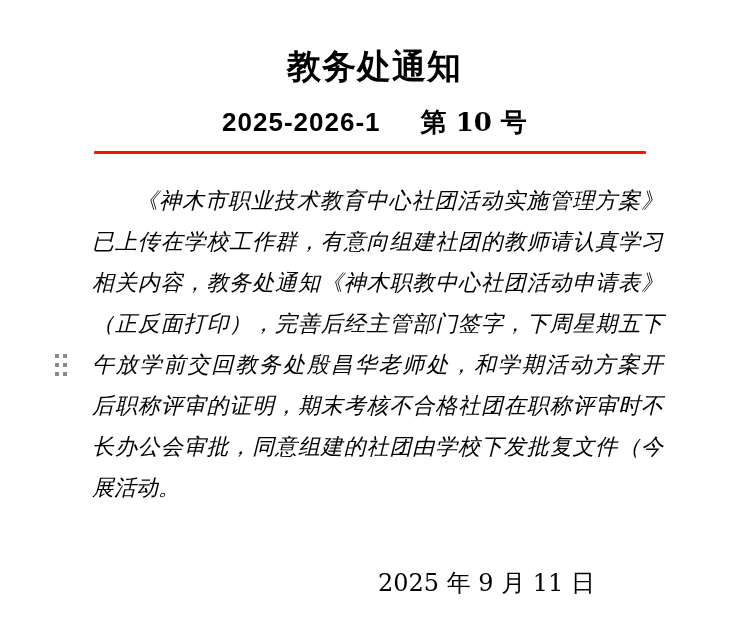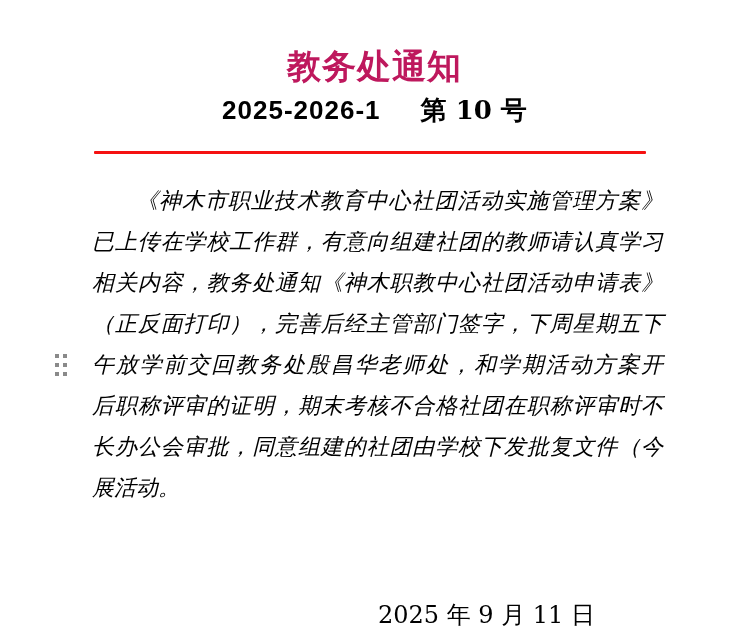--- a/index.html
+++ b/index.html
@@ -12,26 +12,26 @@
     color: #000;
     font-family: "DejaVu Serif", serif;
   }
 
   .title {
     position: absolute; top: 46px; left: 0; width: 749px;
     text-align: center;
     font-family: "Liberation Sans", sans-serif;
     font-weight: bold;
     font-size: 34px; line-height: 40px;
-    color: #be185d;
+    color: #000000;
     letter-spacing: 1px;
   }
 
   .issue {
-    position: absolute; top: 92px; left: 0; width: 749px;
+    position: absolute; top: 104px; left: 0; width: 749px;
     text-align: center;
     font-weight: bold;
     font-size: 26px; line-height: 36px;
   }
   .issue .term { font-family: "Liberation Sans", sans-serif; letter-spacing: 1px; }
   .issue .gap { display: inline-block; width: 40px; }
   .issue .number { font-family: "DejaVu Serif", serif; }
 
   .divider {
     position: absolute; top: 151px; left: 94px;
@@ -61,21 +61,20 @@
     text-align-last: justify;
     height: 41px; white-space: nowrap;
   }
   .body-text .ln.first { text-indent: 44px; }
   .body-text .ln.last { text-align: right; text-align-last: left; }
 
   .date-line {
     position: absolute; top: 567px; right: 154px;
     font-size: 24px; line-height: 32px;
     font-family: "DejaVu Serif", serif;
-    margin-top: 32px;
   }
 </style>
 </head>
 <body>
 
 <div class="title">教务处通知</div>
 
 <div class="issue">
   <span class="term">2025-2026-1</span><span class="gap"></span><span class="number">第 10 号</span>
 </div>

